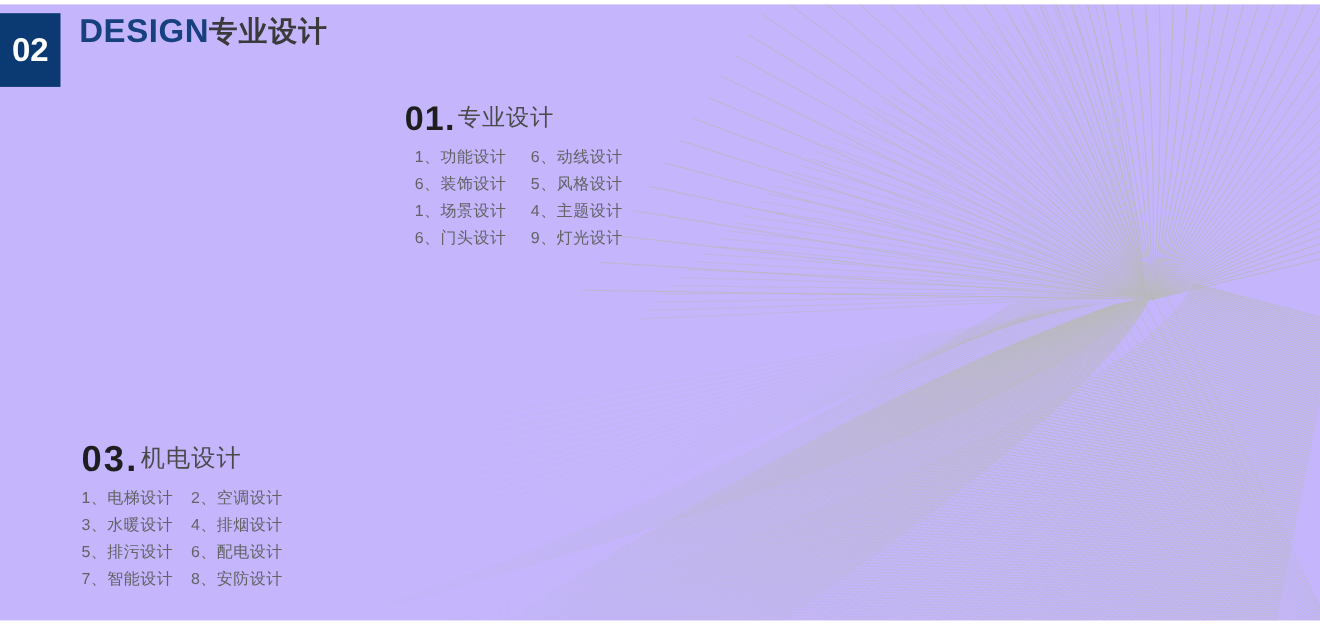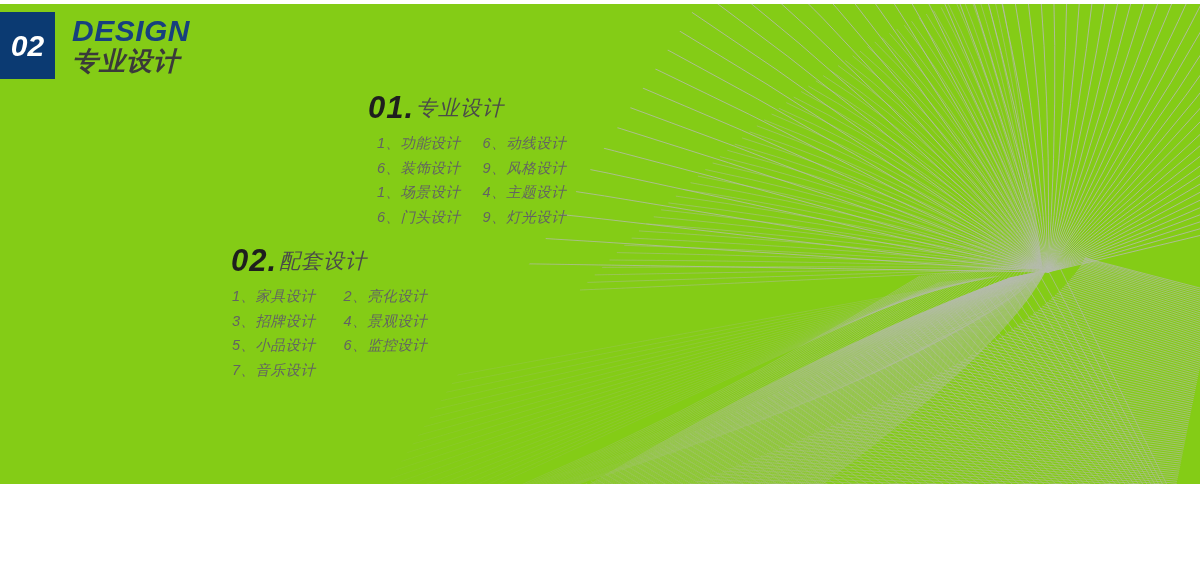--- a/index.html
+++ b/index.html
@@ -5,24 +5,23 @@
 <style>
   html,body{margin:0;padding:0;}
   body{
     width:1200px;height:572px;
     background:#ffffff;
     font-family:"Liberation Sans","DejaVu Sans",sans-serif;
     overflow:hidden;
   }
   #slide{
     position:relative;
-    width:1200px;height:484px;
-    background:#84cc16;
+    width:1200px;height:564px;
+    background:#c4b5fd;
     overflow:hidden;
-    font-style:italic;
   }
   
   .top-strip{
     position:absolute;left:0;top:0;width:1200px;height:4px;
     background:#ffffff;z-index:5;
   }
   
   .artwork{
     position:absolute;
     left:0;top:0;width:1200px;height:572px;
@@ -39,21 +38,21 @@
   .num-badge{
     width:55px;height:67px;
     background:#0b3a72;
     display:flex;align-items:center;justify-content:center;
     color:#ffffff;
     font-size:30px;font-weight:bold;letter-spacing:0px;
     line-height:1;
   }
   .title-block{
     margin-left:17px;
-    display:flex;flex-direction:column;justify-content:center;
+    display:flex;flex-direction:row;justify-content:center;
     padding-top:1px;
   }
   .title-en{
     font-size:30px;font-weight:bold;
     color:#17407e;
     letter-spacing:0.5px;
     line-height:1.05;
   }
   .title-cn{
     font-size:26px;font-weight:bold;
@@ -738,40 +737,39 @@
 
   <div class="section" id="section-1">
     <div class="sec-head">
       <span class="sec-num">01.</span>
       <span class="sec-label">专业设计</span>
     </div>
     <div class="sec-list">
         <div class="item col-left">1、功能设计</div>
         <div class="item col-right">6、动线设计</div>
         <div class="item col-left">6、装饰设计</div>
-        <div class="item col-right">9、风格设计</div>
+        <div class="item col-right">5、风格设计</div>
         <div class="item col-left">1、场景设计</div>
         <div class="item col-right">4、主题设计</div>
         <div class="item col-left">6、门头设计</div>
         <div class="item col-right">9、灯光设计</div>
       </div>
   </div>
 
-  <div class="section" id="section-2">
+
+  <div class="section" id="section-3">
     <div class="sec-head">
-      <span class="sec-num">02.</span>
-      <span class="sec-label">配套设计</span>
+      <span class="sec-num">03.</span>
+      <span class="sec-label">机电设计</span>
     </div>
     <div class="sec-list">
-        <div class="item col-left">1、家具设计</div>
-        <div class="item col-right">2、亮化设计</div>
-        <div class="item col-left">3、招牌设计</div>
-        <div class="item col-right">4、景观设计</div>
-        <div class="item col-left">5、小品设计</div>
-        <div class="item col-right">6、监控设计</div>
-        <div class="item col-left">7、音乐设计</div>
+        <div class="item col-left">1、电梯设计</div>
+        <div class="item col-right">2、空调设计</div>
+        <div class="item col-left">3、水暖设计</div>
+        <div class="item col-right">4、排烟设计</div>
+        <div class="item col-left">5、排污设计</div>
+        <div class="item col-right">6、配电设计</div>
+        <div class="item col-left">7、智能设计</div>
+        <div class="item col-right">8、安防设计</div>
       </div>
   </div>
 
-  <div class="section" id="section-3">
-  </div>
-
 </div>
 
 </body></html>

